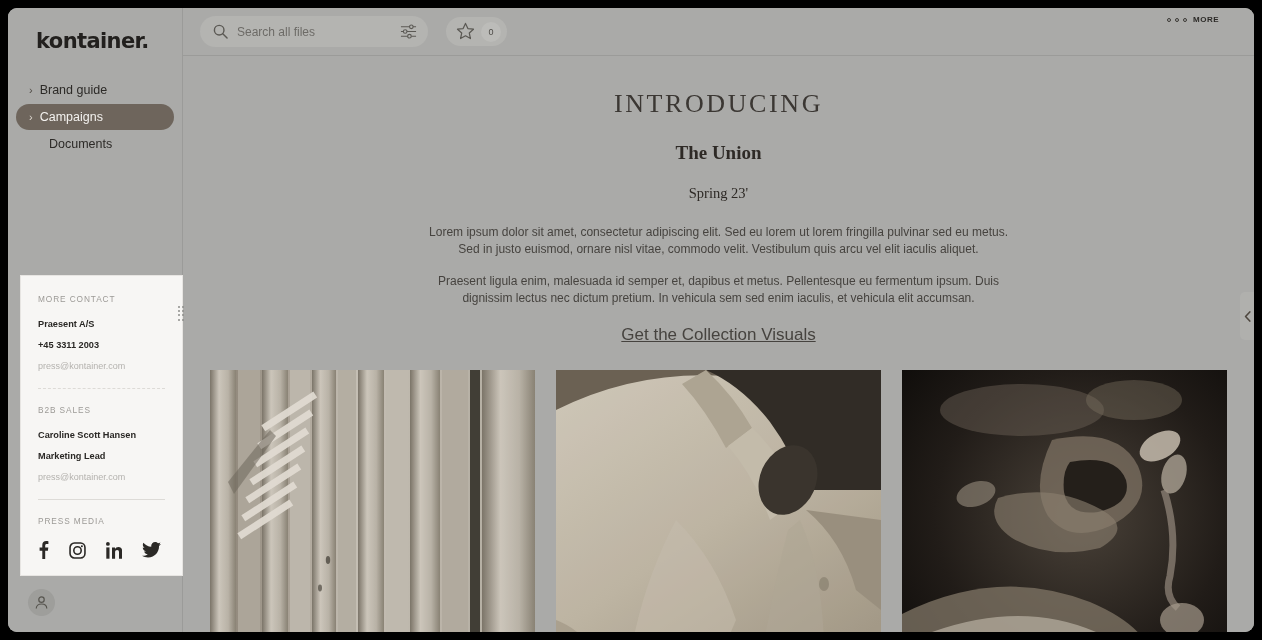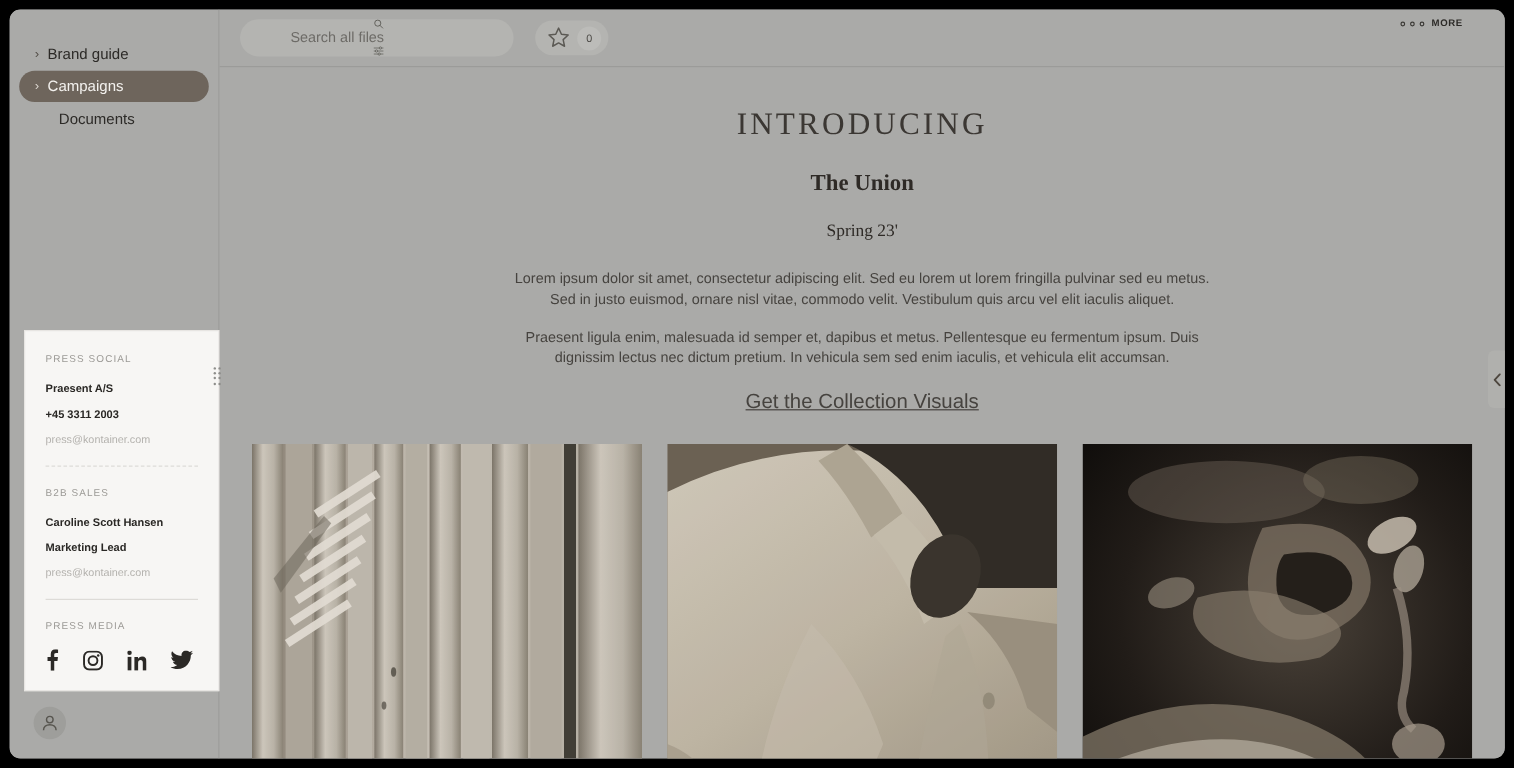--- a/index.html
+++ b/index.html
@@ -156,21 +156,20 @@
 
   #search-box {
     width: 228px;
     height: 31px;
     border-radius: 16px;
     background: #b4b4b1;
     display: flex;
     align-items: center;
     padding: 0 11px 0 13px;
     cursor: text;
-    flex-direction: column;
   }
   #search-input {
     flex: 1;
     border: none;
     outline: none;
     background: transparent;
     font-family: "Liberation Sans", sans-serif;
     font-size: 12px;
     color: #52504c;
     margin-left: 9px;
@@ -301,37 +300,38 @@
     z-index: 6;
   }
 </style>
 </head>
 <body>
 
 <div id="app-frame">
 
   <aside id="sidebar">
 
+    <div id="brand-logo">kontainer.</div>
 
     <nav id="nav-list">
       <div class="nav-item">
         <span class="chev">›</span>
         <span>Brand guide</span>
       </div>
       <div class="nav-item active">
         <span class="chev">›</span>
         <span>Campaigns</span>
       </div>
       <div class="nav-item no-chev">
         <span>Documents</span>
       </div>
     </nav>
 
     <div id="contact-card">
-      <div class="card-heading">PRESS SOCIAL</div>
+      <div class="card-heading">MORE CONTACT</div>
       <div class="card-strong">Praesent A/S</div>
       <div class="card-strong">+45 3311 2003</div>
       <div class="card-muted">press@kontainer.com</div>
 
       <div class="card-rule"></div>
 
       <div class="card-heading">B2B SALES</div>
       <div class="card-strong">Caroline Scott Hansen</div>
       <div class="card-strong">Marketing Lead</div>
       <div class="card-muted">press@kontainer.com</div>

